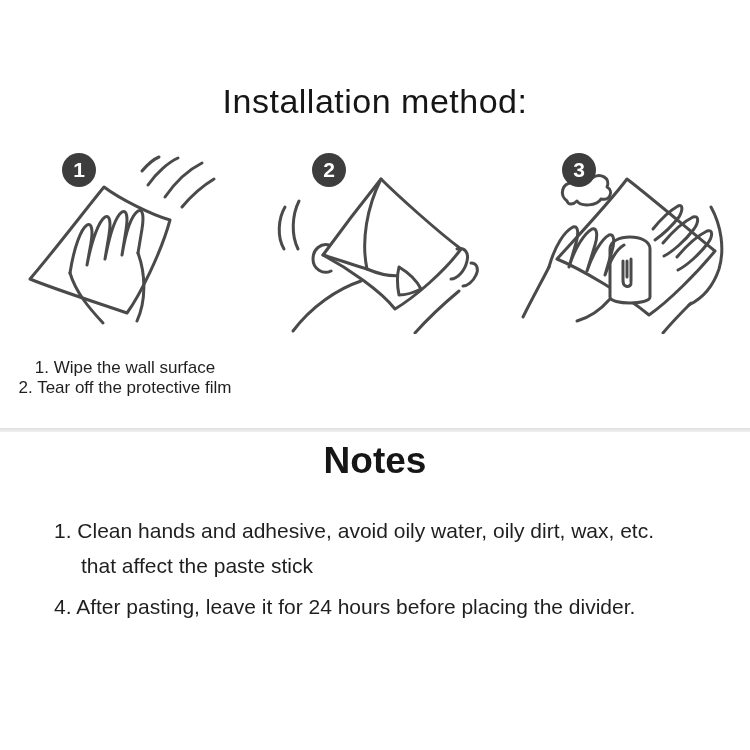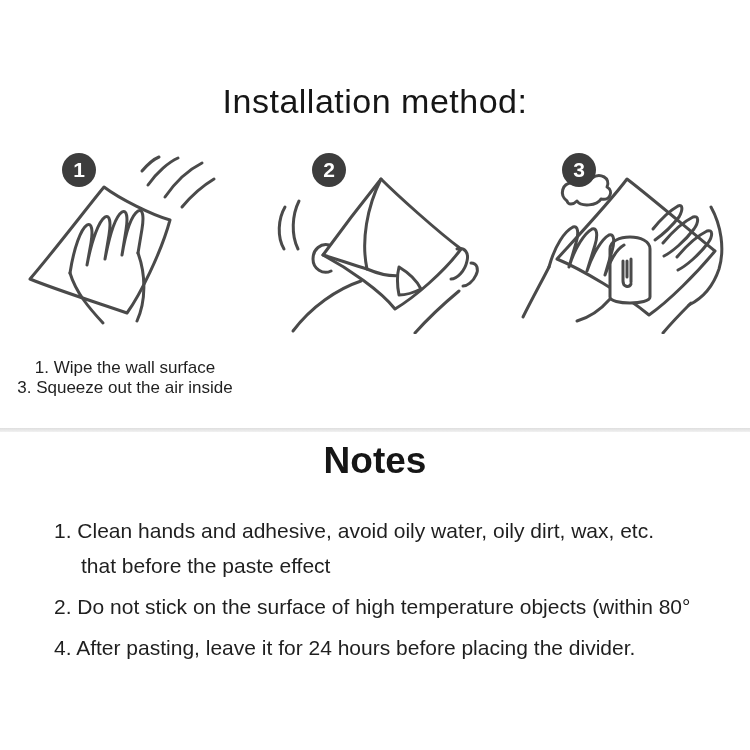--- a/index.html
+++ b/index.html
@@ -152,34 +152,31 @@
         <path d="M162,108 C172,96 184,86 192,82 C198,80 198,87 193,94 C184,106 171,117 163,121"></path>
         <path d="M196,58 C206,76 210,100 204,120 C198,138 186,150 174,156"></path>
         <path d="M148,184 C158,172 168,162 176,154"></path>
       </svg>
     </div>
 
   </div>
 
   <div class="captions">
     <div class="caption">1. Wipe the wall surface</div>
-    <div class="caption">3. Squeeze out the air inside</div>
+    <div class="caption">2. Tear off the protective film</div>
   </div>
 
   <div class="divider"></div>
 
   <h2 class="notes-title">Notes</h2>
 
   <div class="notes-list">
     <div class="note-item">
       <div class="note-line">1. Clean hands and adhesive, avoid oily water, oily dirt, wax, etc.</div>
-      <div class="note-line cont">that before the paste effect</div>
-    </div>
-    <div class="note-item">
-      <div class="note-line">2. Do not stick on the surface of high temperature objects (within 80°</div>
+      <div class="note-line cont">that affect the paste stick</div>
     </div>
     <div class="note-item">
     </div>
     <div class="note-item">
       <div class="note-line">4. After pasting, leave it for 24 hours before placing the divider.</div>
     </div>
   </div>
 
 </div>
 

